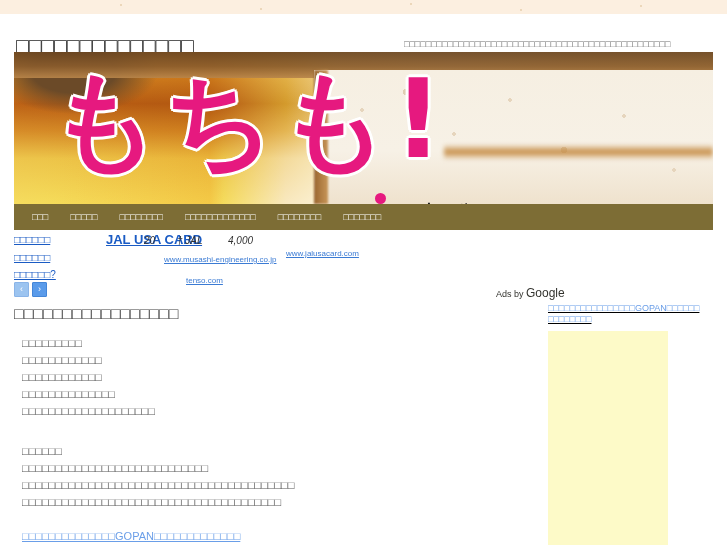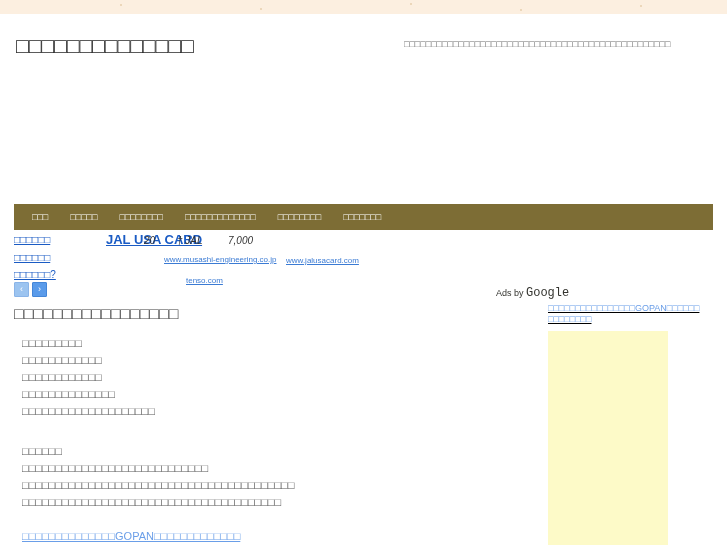--- a/index.html
+++ b/index.html
@@ -112,41 +112,41 @@
   .ad-blank{
     color:#1a5bc4;text-decoration:underline;cursor:pointer;
   }
   .ad-plain{color:#333;font-style:italic;}
   .ad-url{color:#3b7bd4;text-decoration:underline;font-size:8px;cursor:pointer;}
   .ad-r1{position:absolute;left:0;top:0;}
   .ad-r1 .c1{position:absolute;left:0;top:0;}
   .ad-r1 .c2{position:absolute;left:130px;top:1px;}
   .ad-r1 .c3{position:absolute;left:163px;top:1px;}
   .ad-r1 .c4{position:absolute;left:214px;top:1px;}
-  .ad-r1 .c5{position:absolute;left:272px;top:21px;}
+  .ad-r1 .c5{position:absolute;left:272px;top:14px;}
   .ad-r2{position:absolute;left:0;top:18px;}
   .ad-r2 .c1{position:absolute;left:0;top:0;}
   .ad-r2 .c2{position:absolute;left:150px;top:2px;}
   .ad-r3{position:absolute;left:0;top:35px;}
   .ad-r3 .c1{position:absolute;left:0;top:0;}
   .ad-r3 .c2{position:absolute;left:172px;top:6px;}
   .carousel{position:absolute;left:0;top:50px;display:flex;gap:3px;}
   .car-btn{
     width:13px;height:13px;background:#5a9bea;border:1px solid #4486d8;
     color:#fff;font-size:9px;line-height:12px;text-align:center;cursor:pointer;
     border-radius:1px;
   }
   .car-btn.prev{background:#9cc4f0;border-color:#8ab4e8;}
 
   
   .ads-by{
     position:absolute;left:496px;top:286px;
     font-size:9px;color:#33332e;white-space:nowrap;
   }
-  .ads-by .g{font-family:Liberation Mono, monospace;font-size:12px;}
+  .ads-by .g{font-family:Liberation Sans, sans-serif;font-size:12px;}
 
   
   .right-ad{position:absolute;left:548px;top:303px;width:160px;text-decoration:underline;}
   .right-ad-link{
     display:block;width:152px;color:#6a9ee8;font-size:9px;line-height:11px;
     text-decoration:none;cursor:pointer;word-break:break-all;
   }
   .right-ad-box{
     position:absolute;left:548px;top:331px;width:120px;height:214px;
     background:#fdfac8;
@@ -180,40 +180,49 @@
     <span class="speck" style="left:410px;top:3px;"></span>
     <span class="speck" style="left:520px;top:9px;"></span>
     <span class="speck" style="left:640px;top:5px;"></span>
   </div>
 
   <div class="header">
     <div class="site-title">□□□□□□□□□□□□□□</div>
     <div class="site-desc">□□□□□□□□□□□□□□□□□□□□□□□□□□□□□□□□□□□□□□□□□□□□□□□□□</div>
   </div>
 
+  <div class="banner">
+    <div class="crust-top"></div>
+    <div class="crumb-right"></div>
+    <div class="crust-band"></div>
+    <div class="crust-mid"></div>
+    <div class="banner-title">もちも!</div>
+    <div class="banner-dot"></div>
+    <div class="banner-tagline">〜 米粉でモチモチ 〜</div>
+  </div>
 
   <div class="navbar">
     <ul>
       <li>□□□</li>
       <li>□□□□□</li>
       <li>□□□□□□□□</li>
       <li>□□□□□□□□□□□□□</li>
       <li>□□□□□□□□</li>
       <li>□□□□□□□</li>
     </ul>
   </div>
 
   <div class="ads-top">
 
     <div class="ad-row ad-r1">
       <span class="c1 ad-blank">□□□□□□</span>
       <span class="c1 ad-link-bold" style="left:92px;">JAL USA CARD</span>
       <span class="c2 ad-plain">20</span>
       <span class="c3 ad-plain">† JAL</span>
-      <span class="c4 ad-plain">7,000</span>
+      <span class="c4 ad-plain">4,000</span>
       <span class="c5 ad-url">www.jalusacard.com</span>
     </div>
 
     <div class="ad-row ad-r2">
       <span class="c1 ad-blank">□□□□□□</span>
       <span class="c2 ad-url">www.musashi-engineering.co.jp</span>
     </div>
 
     <div class="ad-row ad-r3">
       <span class="c1 ad-blank">□□□□□□?</span>

